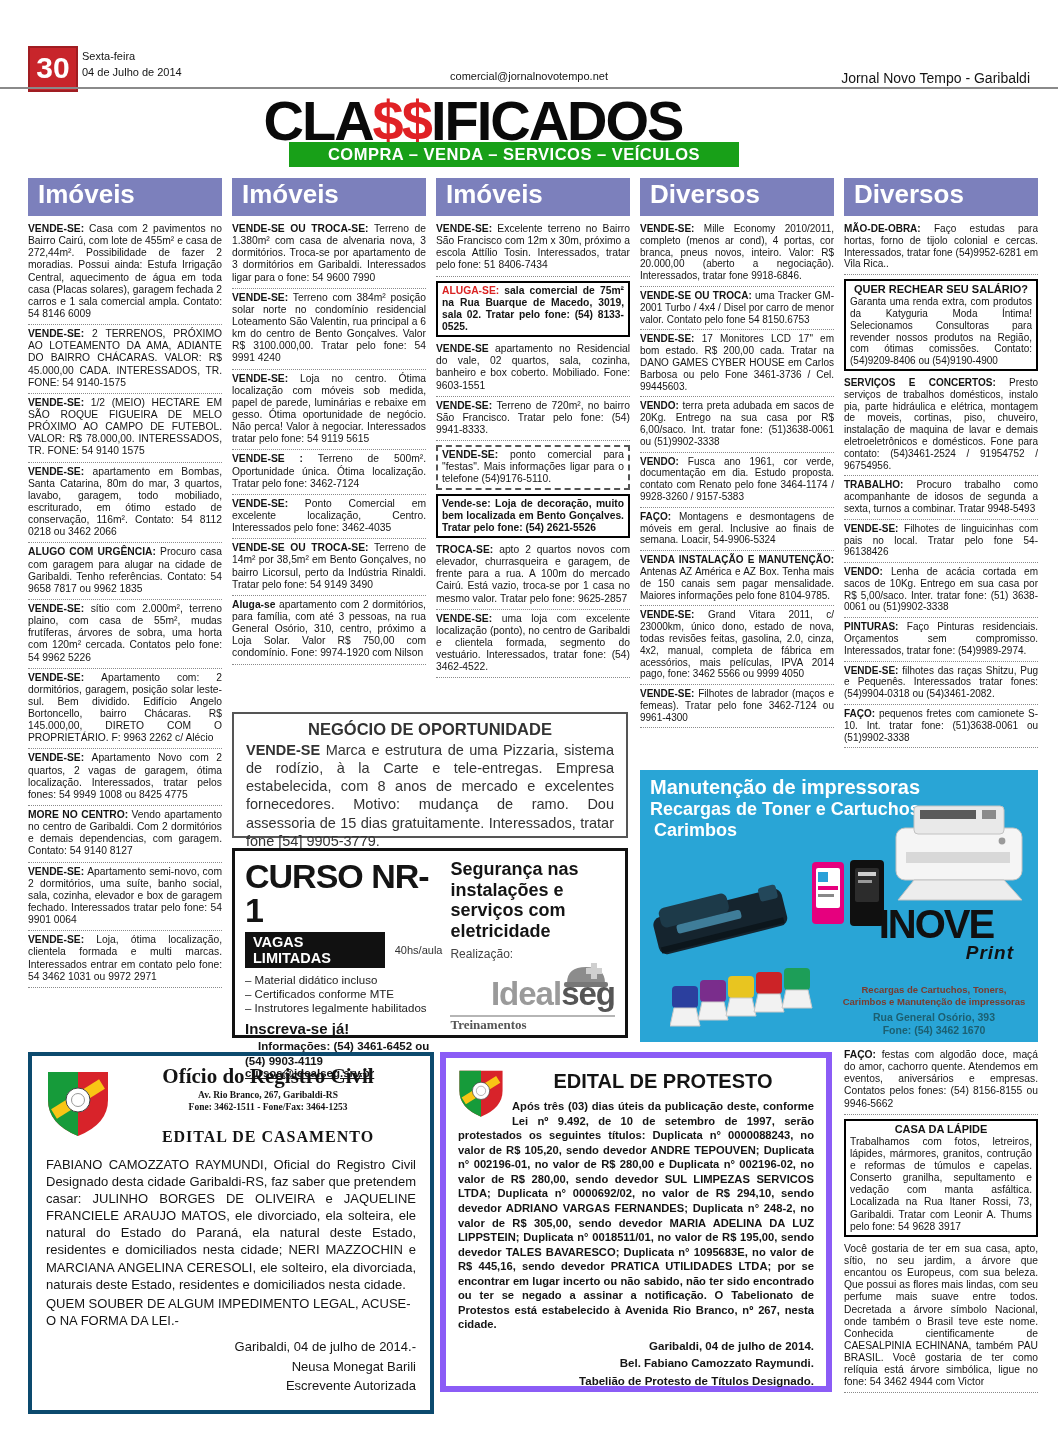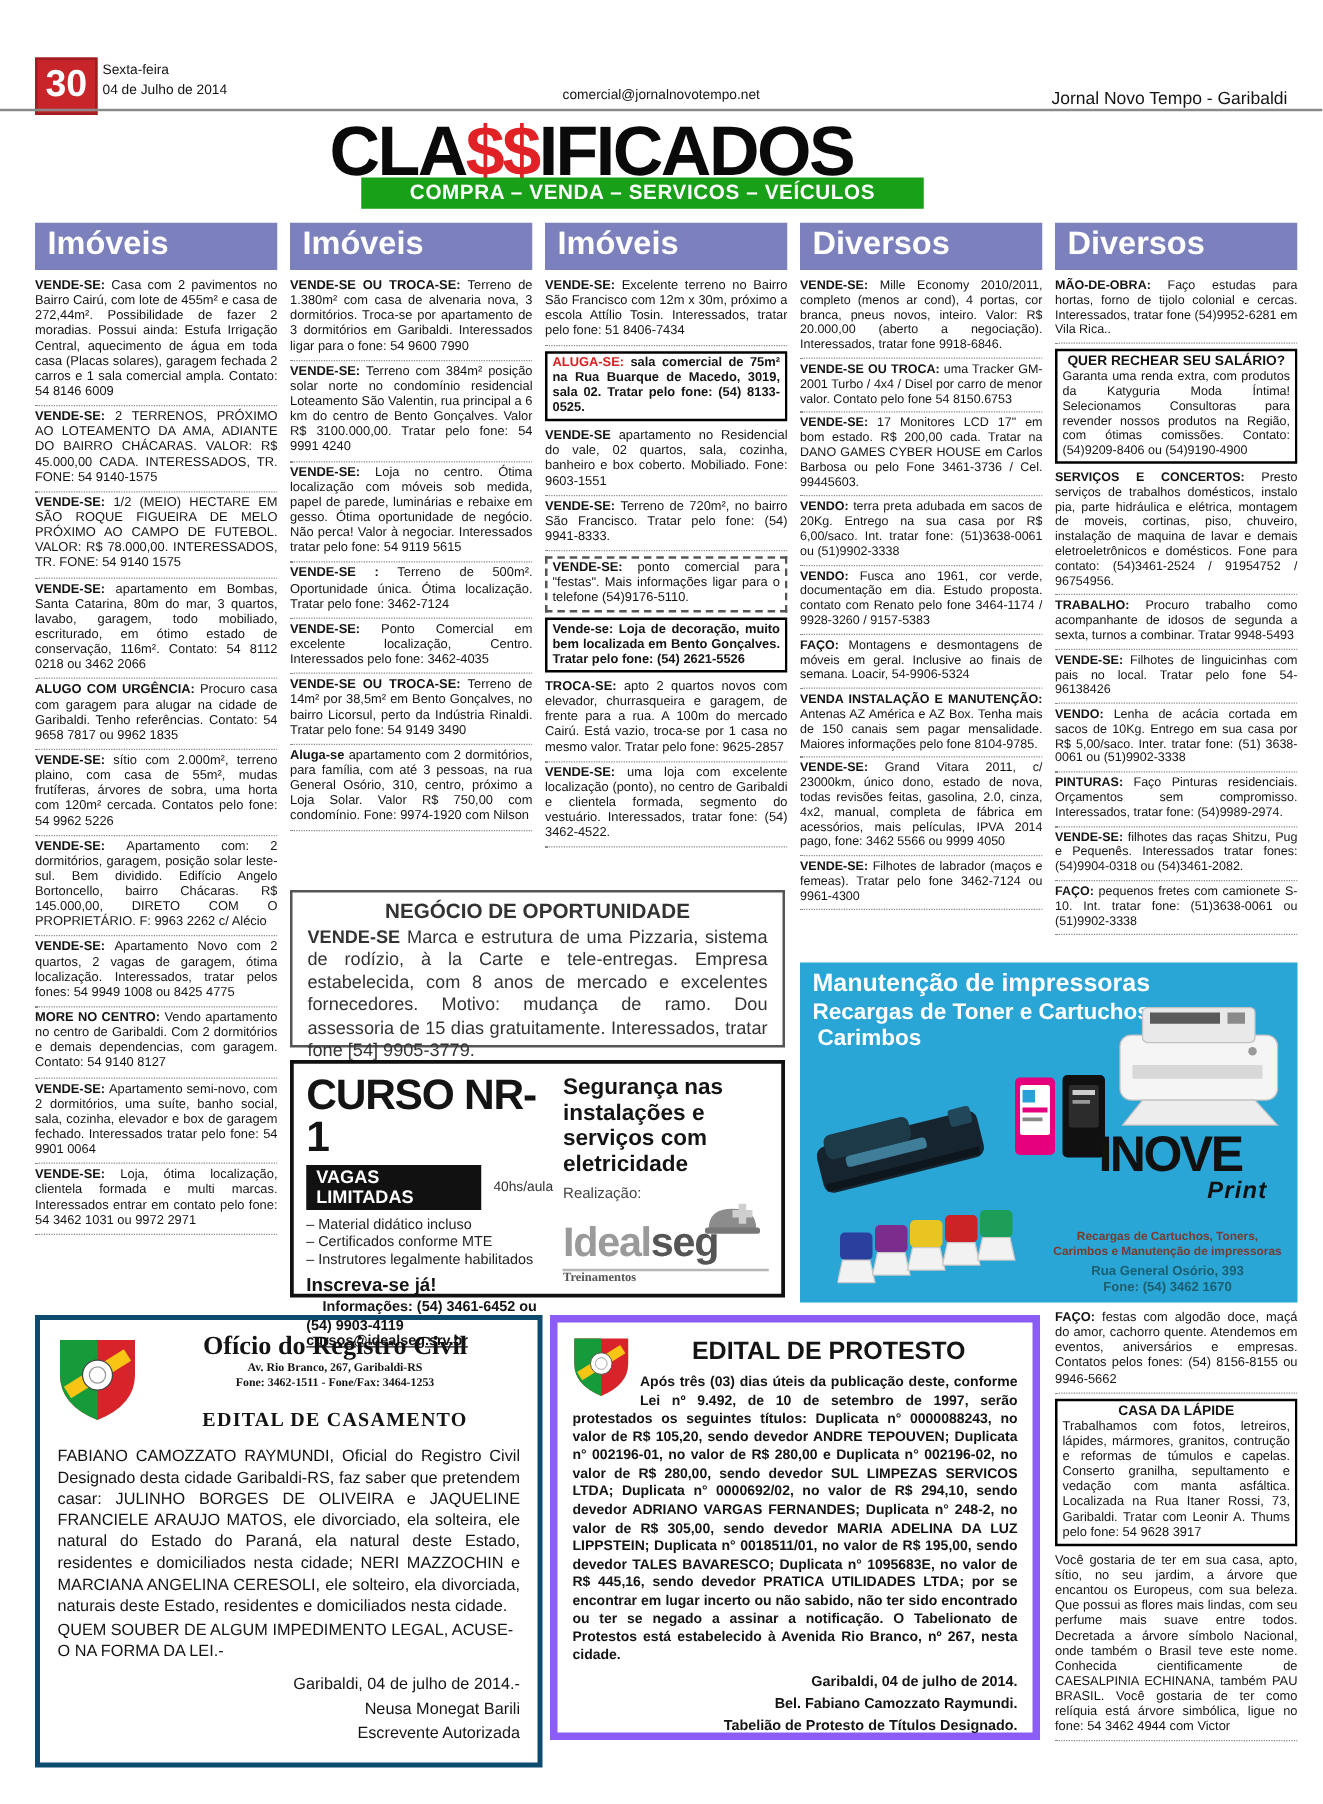--- a/index.html
+++ b/index.html
@@ -56,25 +56,25 @@
   .curso-row{display:flex;align-items:center;gap:10px;margin:5px 0 6px;}
   .badge{background:#111;color:#fff;font-weight:bold;font-size:14.5px;padding:2px 8px;}
   .hours{font-size:11px;color:#333;}
   .curso-item{font-size:11.5px;margin:2px 0;color:#222;}
   .cta{font-size:15px;font-weight:bold;margin-top:6px;}
   .info{font-size:11.5px;font-weight:bold;margin-top:3px;}
   .info .u{text-decoration:underline;}
   .curso-right{flex:1;border-left:0;}
   .seg-title{font-size:18px;font-weight:bold;line-height:1.15;}
   .realiz{font-size:12px;margin-top:5px;color:#444;}
-  .ideal-logo{position:relative;margin-top:14px;border-bottom:2px solid #b5b5b5;padding-bottom:2px;}
+  .ideal-logo{position:relative;margin-top:14px;border-bottom:2px solid #b5b5b5;padding-bottom:2px;text-align:right;}
   .ideal-logo .p1{font-size:33px;font-weight:bold;color:#9a9a9a;letter-spacing:-1px;}
   .ideal-logo .p2{font-size:33px;font-weight:900;color:#555;letter-spacing:-1px;}
   .hat{position:absolute;right:6px;top:-16px;}
-  .trein{font-family:"Liberation Serif",serif;font-weight:bold;font-size:10px;color:#555;}
+  .trein{font-family:"Liberation Serif",serif;font-weight:bold;font-size:13px;color:#555;}
 
   
   #inove{left:640px;top:770px;width:398px;height:272px;background:#29a5d6;box-sizing:border-box;}
   .inove-lines{position:absolute;left:10px;top:6px;width:300px;color:#fff;font-weight:bold;}
   .inove-lines .l1{font-size:21px;}
   .inove-lines .l2{font-size:20px;}
   .inove-lines .l3{font-size:18px;}
   .inove-lines .l4{font-size:18px;padding-left:4px;}
   #printer-svg{position:absolute;right:4px;top:24px;}
   #toner-svg{position:absolute;left:6px;top:104px;}

